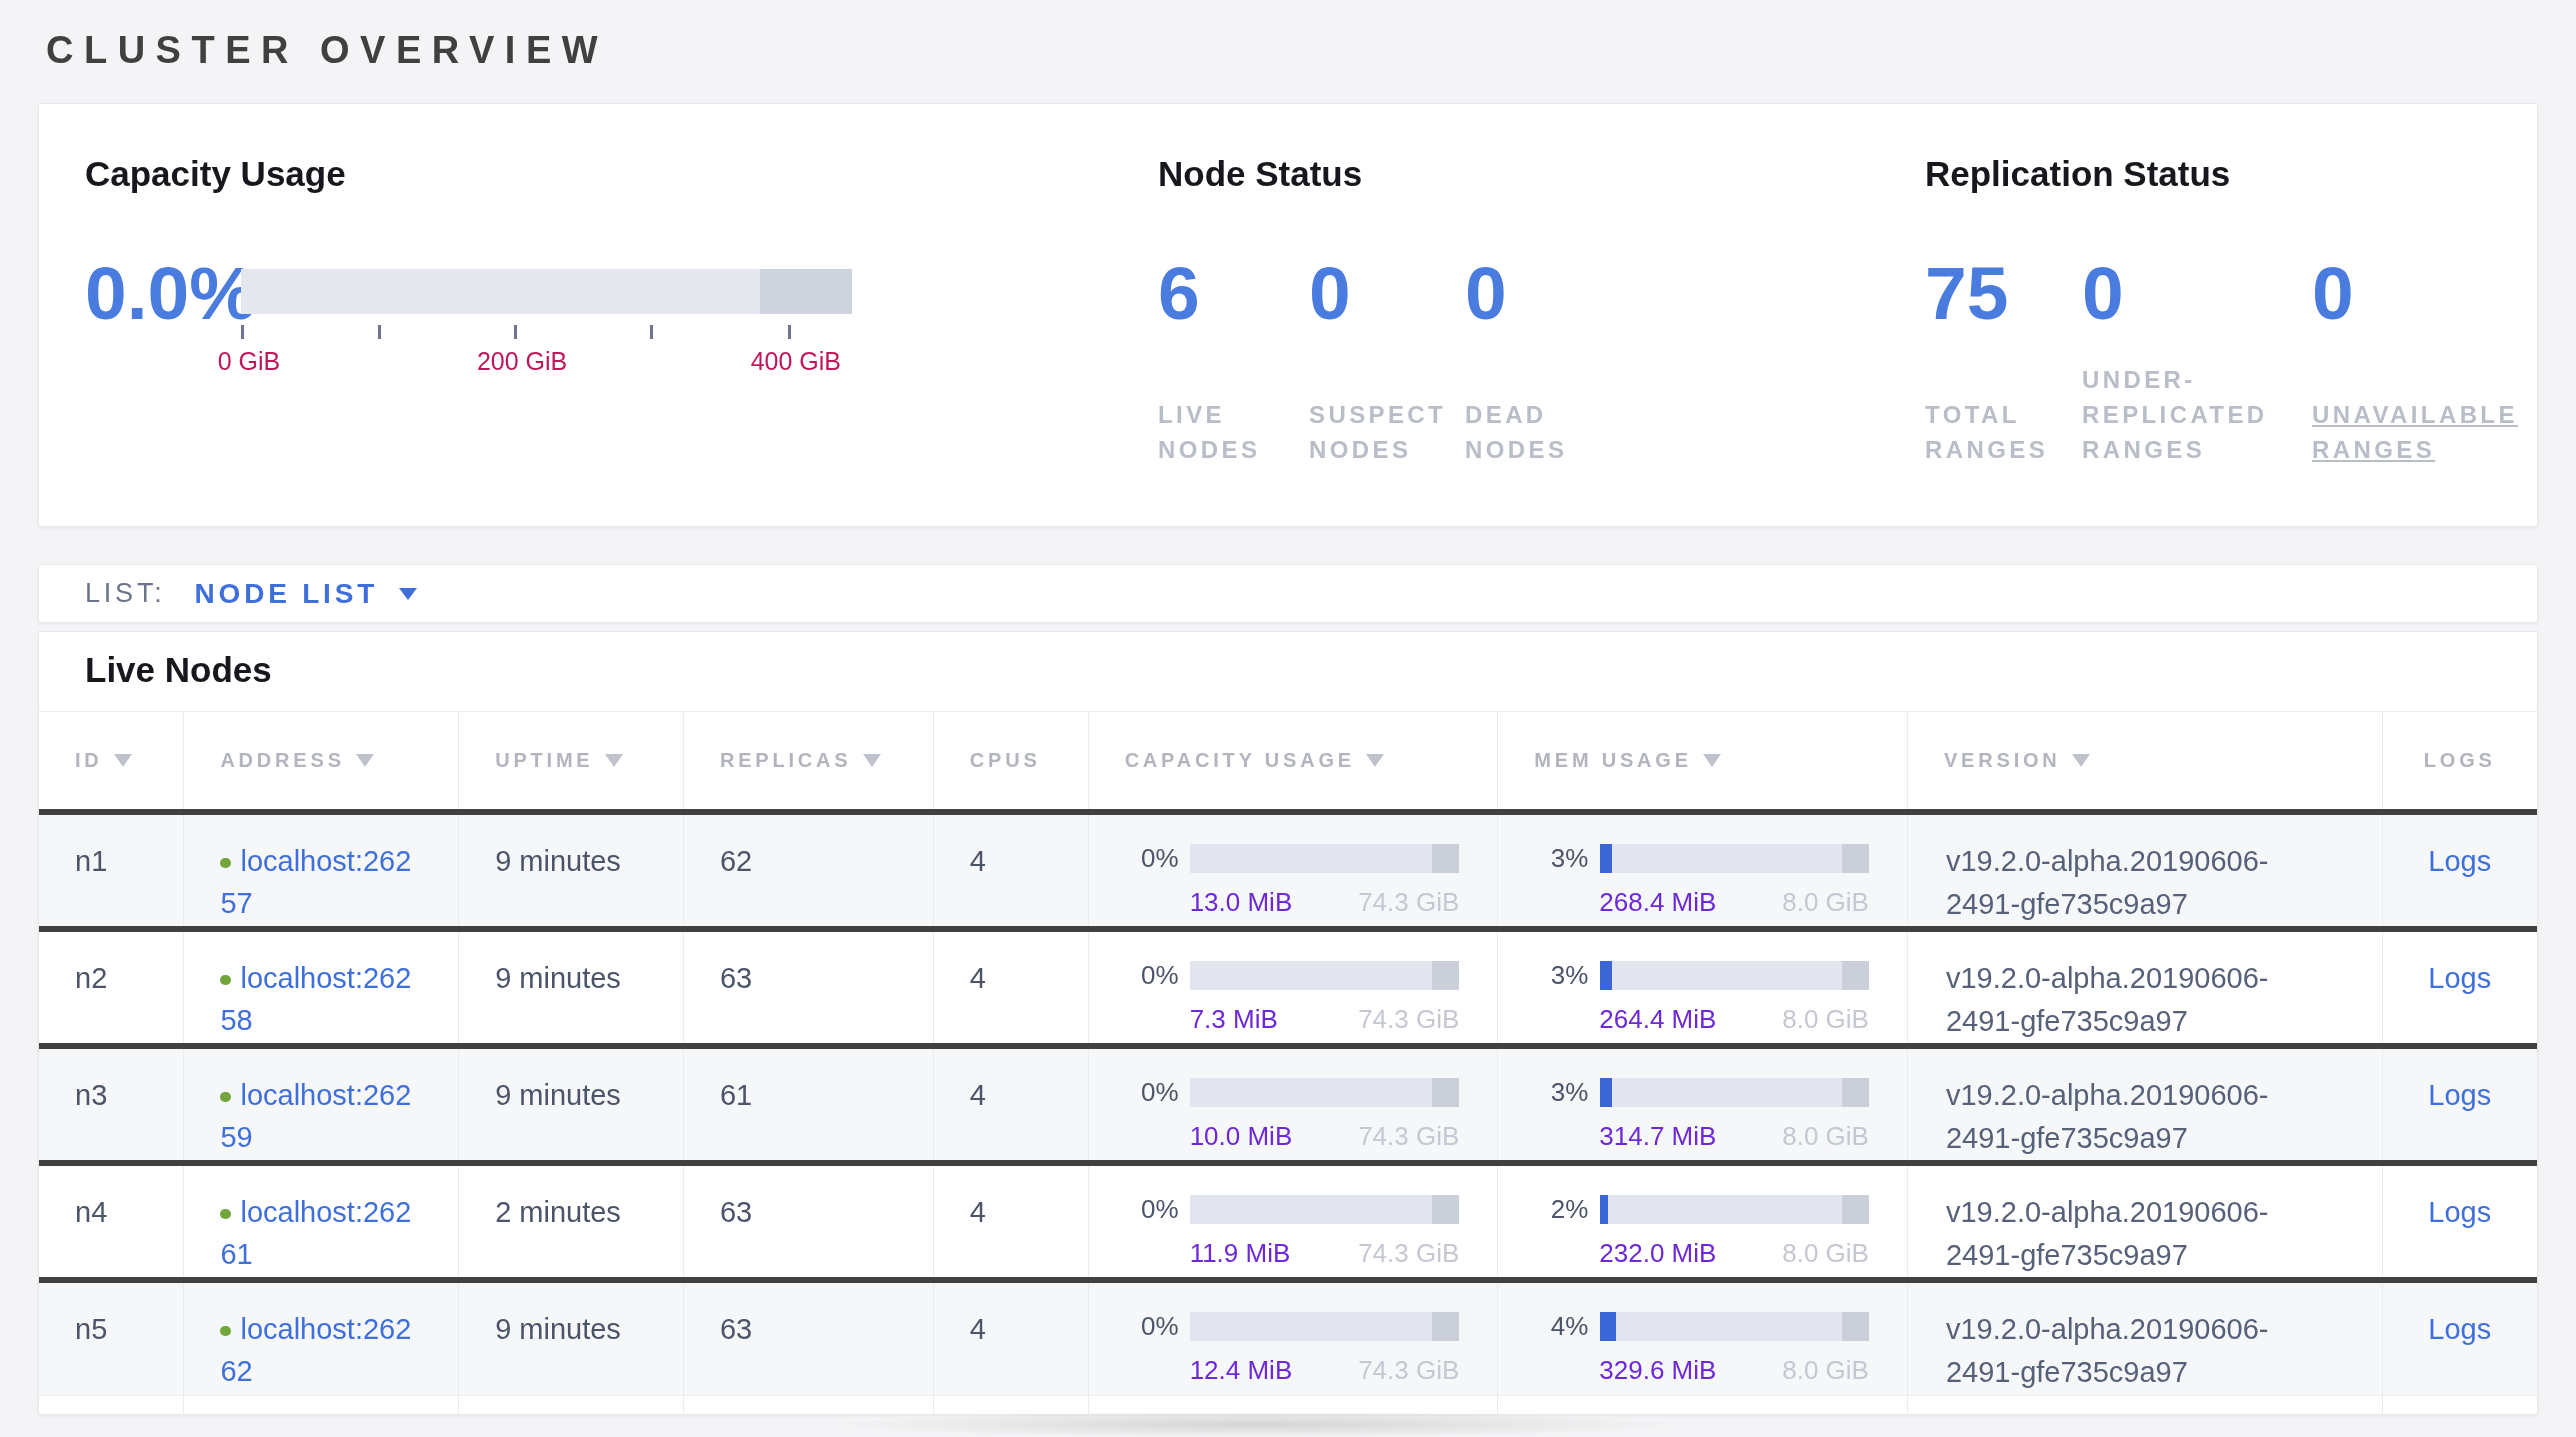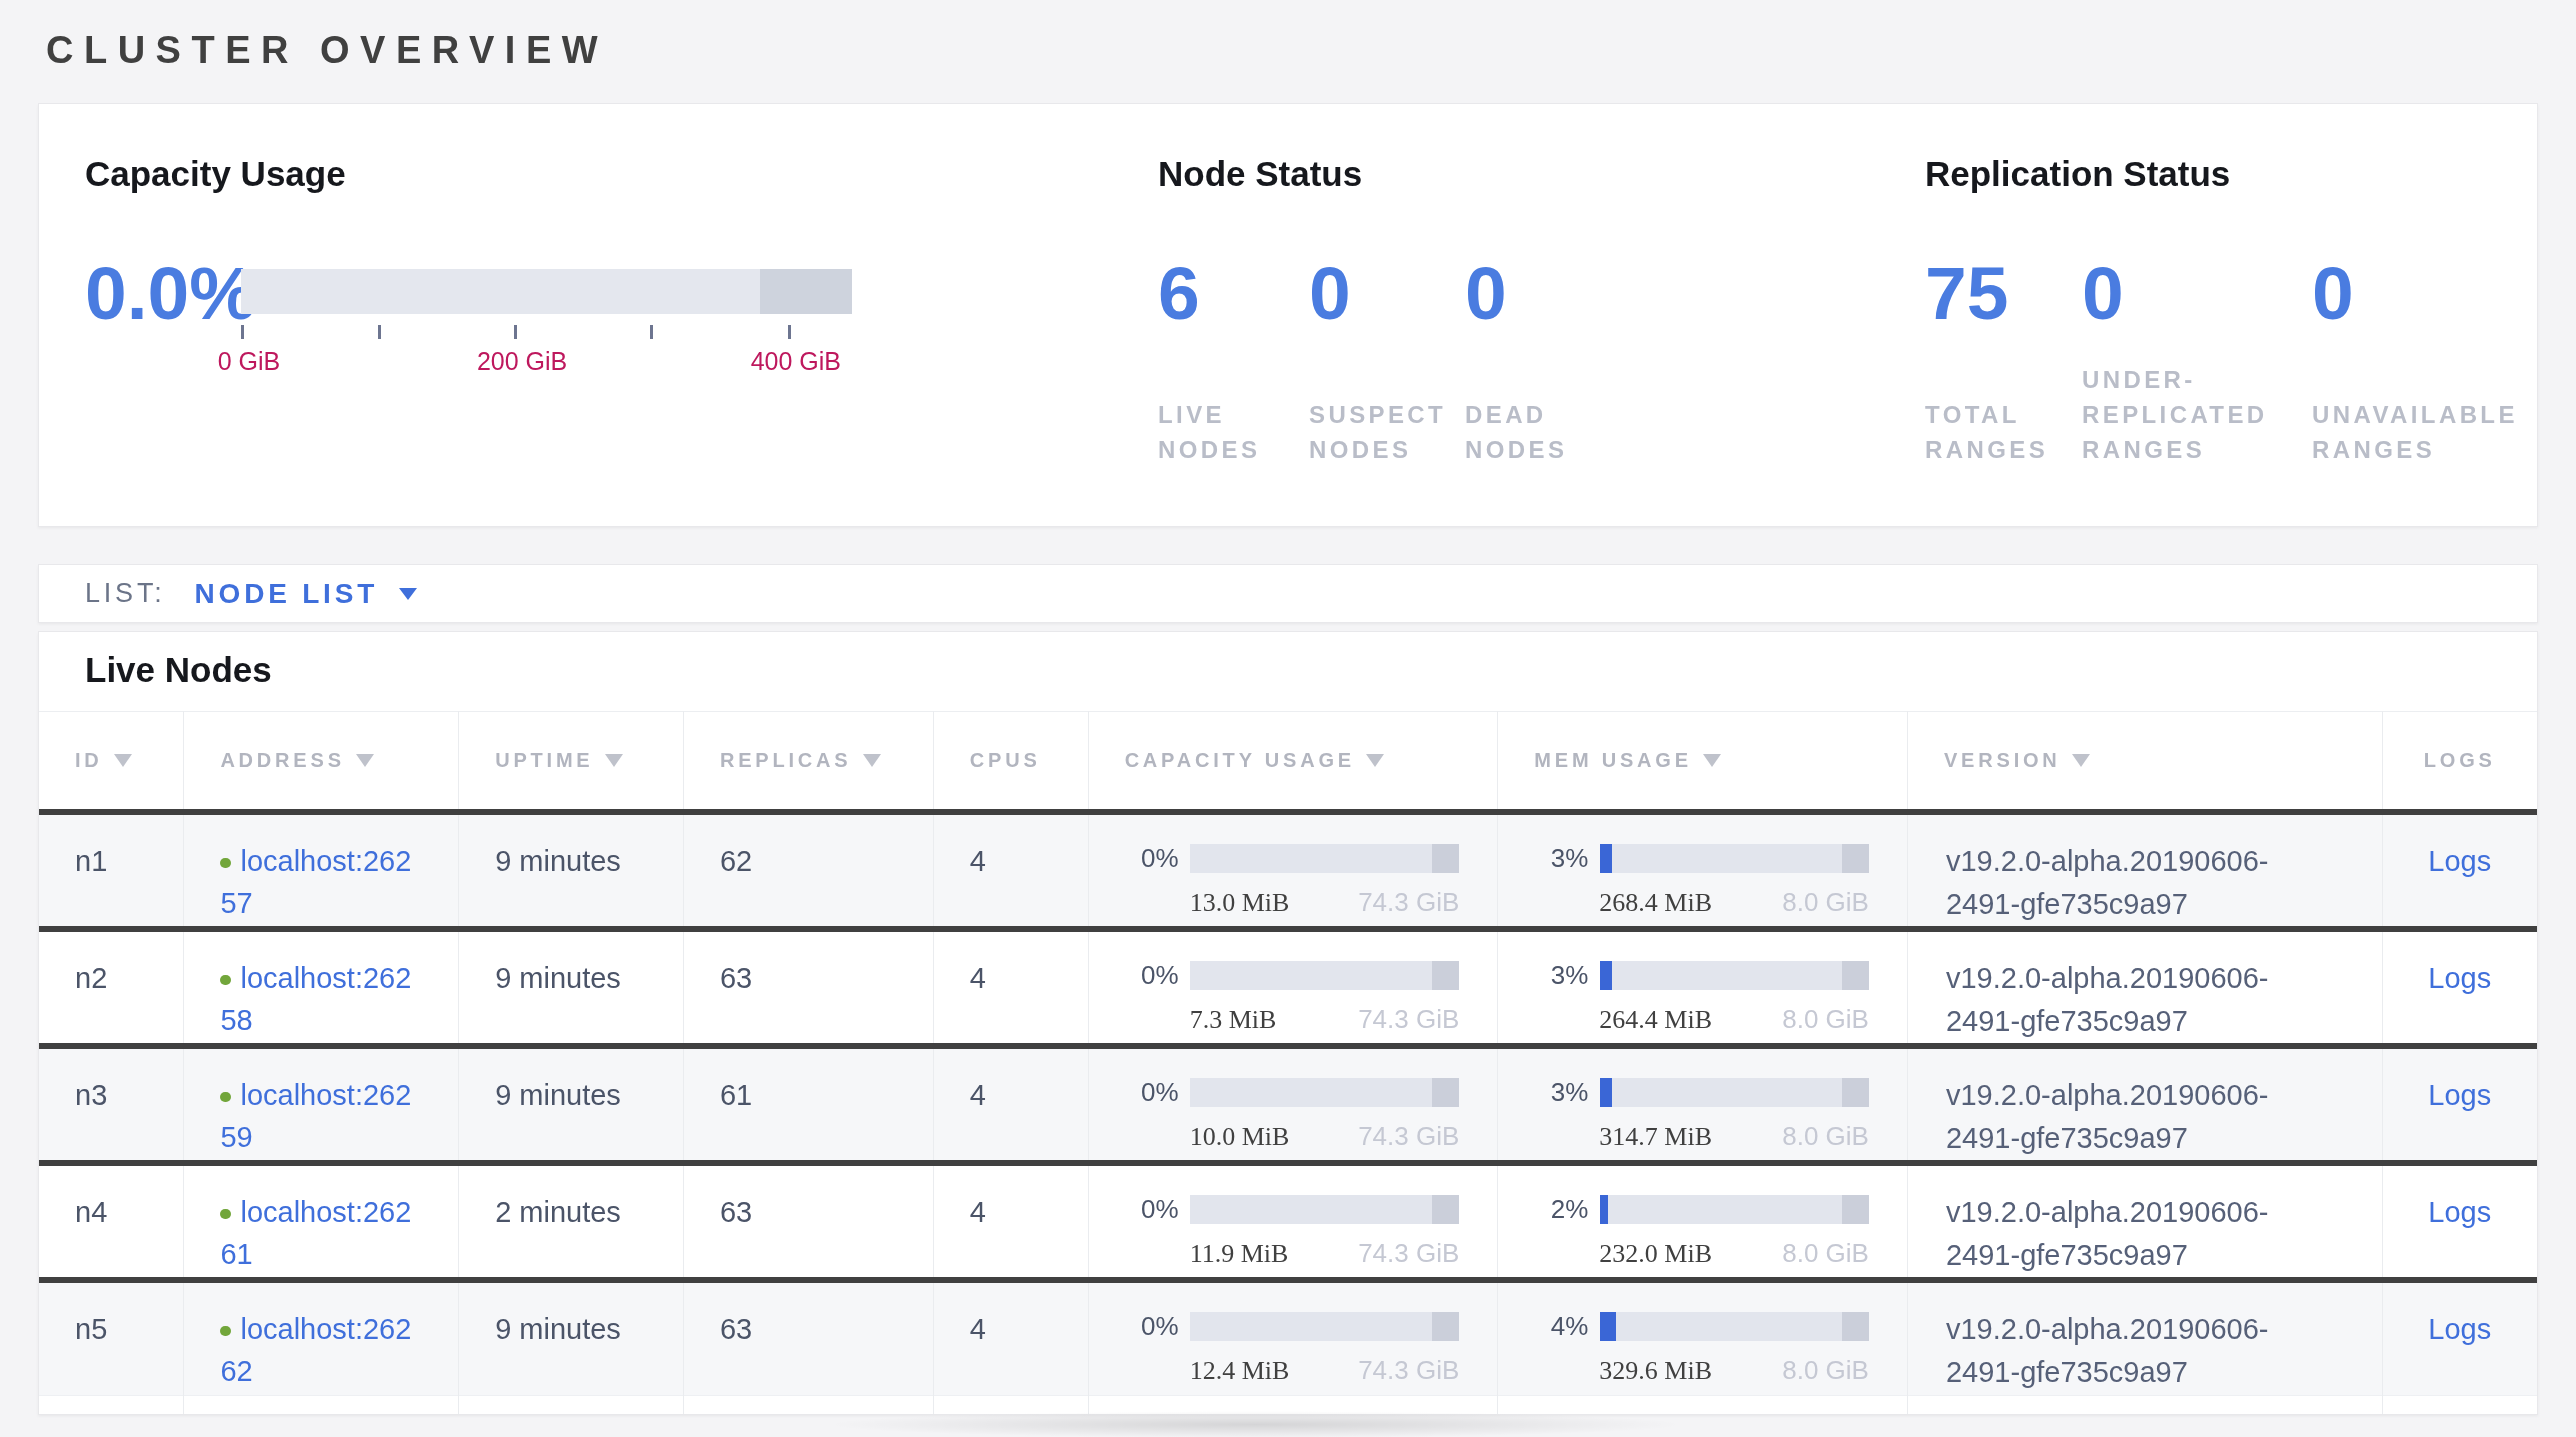--- a/index.html
+++ b/index.html
@@ -85,21 +85,21 @@
   .sec-nodes .stat:nth-child(2) { width:156px; }
   .sec-nodes .stat:nth-child(3) { width:211px; }
   .sec-nodes .stat:nth-child(1) .slabel,
   .sec-nodes .stat:nth-child(2) .slabel { width:134px; }
   .sec-nodes .stat:nth-child(3) .slabel { width:125px; }
   .sec-repl .stat:nth-child(1) { width:157px; }
   .sec-repl .stat:nth-child(2) { width:230px; }
   .sec-repl .stat:nth-child(3) { width:288px; }
   .sec-repl .stat:nth-child(1) .slabel { width:125px; }
   .sec-repl .stat:nth-child(2) .slabel { width:206px; }
-  .sec-repl .stat:nth-child(3) .slabel { width:235px; }
+  .sec-repl .stat:nth-child(3) .slabel { width:235px;text-decoration:underline; }
 
   
   .viewbar {
     margin-top:37px; height:59px;
     display:flex; align-items:center; padding-left:46px;
   }
   .view-label { font-size:27px; letter-spacing:3.8px; color:#6b7488; }
   .view-select {
     margin-left:29px; display:flex; align-items:center; cursor:pointer;
   }
@@ -156,21 +156,21 @@
   
   td.bar-cell { padding:29px 38px 0 38px; }
   .bar-line { display:flex; align-items:flex-start; }
   .bar-pct { width:52px; flex:none; text-align:right; font-size:26px; line-height:29px;
              color:#4b5468; margin-right:11.5px; }
   .cellbar { flex:1; height:29px; background:#e2e5ed; position:relative; overflow:hidden; }
   .cellbar .cfill { position:absolute; left:0; top:0; bottom:0; background:#3a66d6; }
   .cellbar .cdark { position:absolute; right:0; top:0; bottom:0; width:10%; background:#cbcfda; }
   .bar-sub { display:flex; justify-content:space-between; margin-top:15.3px;
              padding-left:63px; font-size:26px; line-height:29px; }
-  .bar-sub .bused  { color:#404040;font-family:Liberation Serif, serif; }
+  .bar-sub .bused  { color:#6d28d9; }
   .bar-sub .btotal { color:#c5c8d3; }
 
   .bottom-shadow {
     position:absolute; left:824px; top:1411px; width:863px; height:27px;
     background:radial-gradient(ellipse at center, rgba(0,0,0,0.13) 0%, rgba(0,0,0,0) 70%);
     pointer-events:none;
   }
 </style>
 </head>
 <body>

